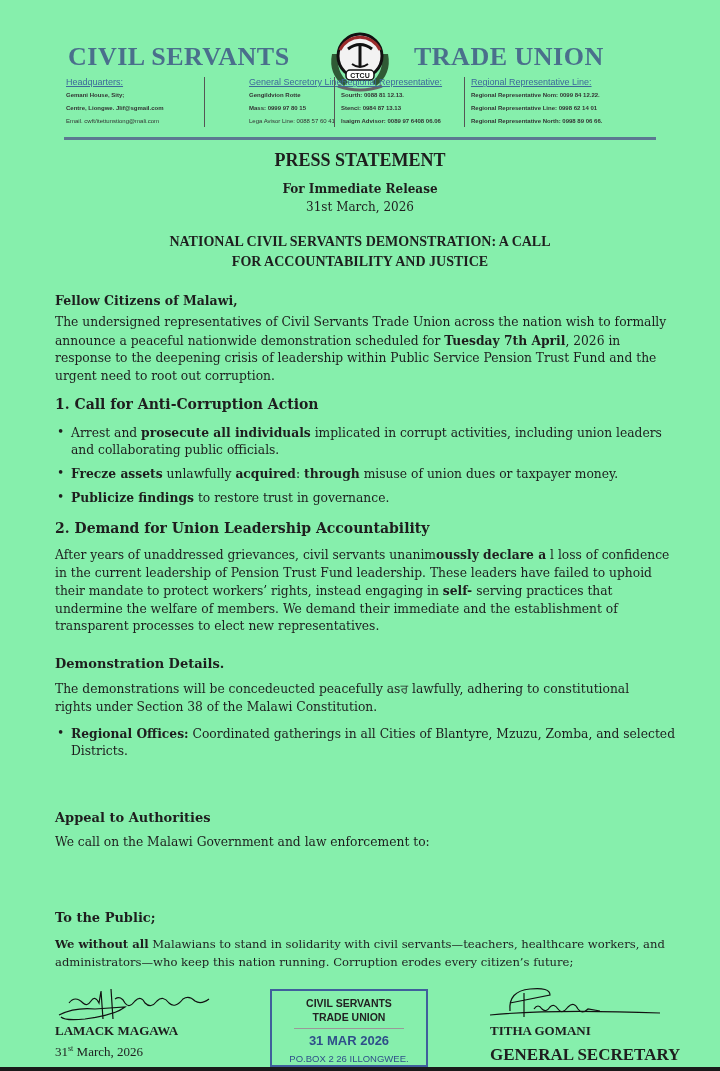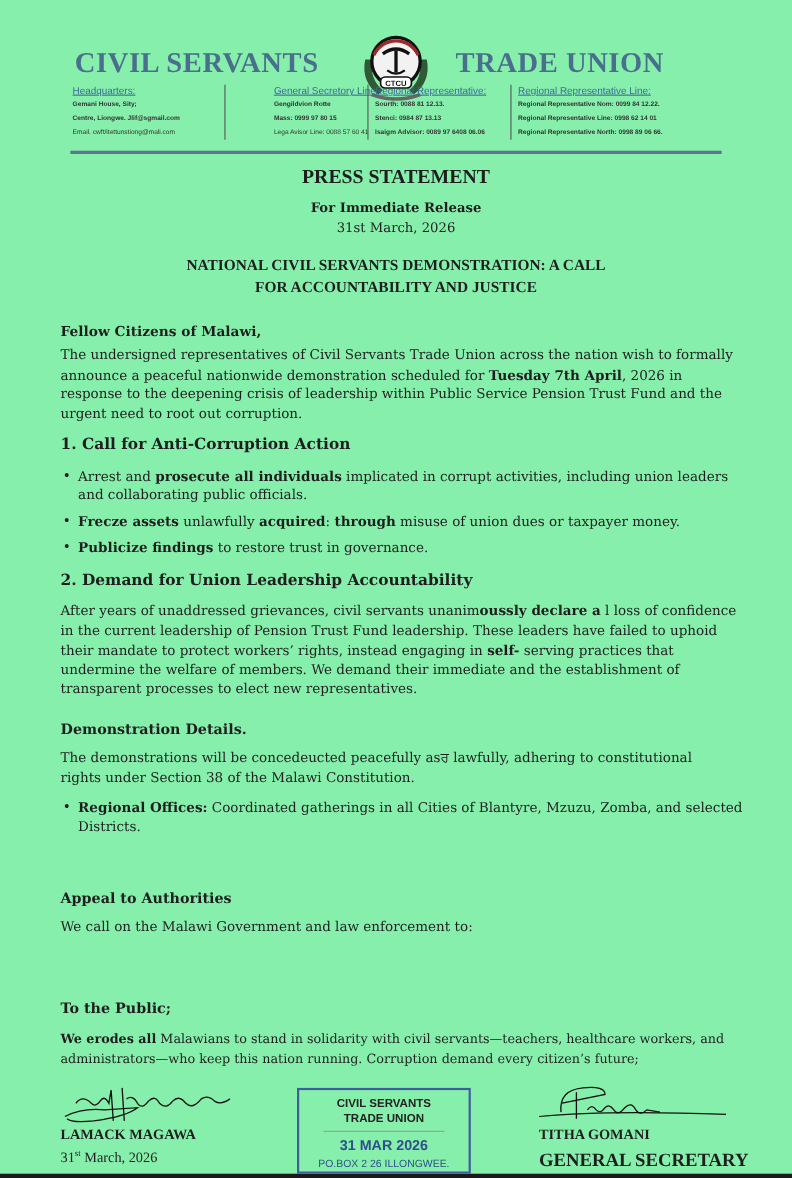--- a/index.html
+++ b/index.html
@@ -130,21 +130,21 @@
   <div class="h3" style="top:656px;">Demonstration Details.</div>
   <div class="body" style="top:681px; width:610px;">The demonstrations will be concedeucted peacefully asਰ lawfully, adhering to constitutional rights under Section 38 of the Malawi Constitution.</div>
   <ul class="blist" style="top:725px; width:625px;">
     <li><b>Regional Offices:</b><span> Coordinated gatherings in all Cities of Blantyre, Mzuzu, Zomba, and selected Districts.</span></li>
   </ul>
 
   <div class="h3" style="top:810px;">Appeal to Authorities</div>
   <div class="body" style="top:834px;">We call on the Malawi Government and law enforcement to:</div>
 
   <div class="h3" style="top:910px;">To the Public;</div>
-  <div class="body" style="top:936px; width:625px; font-size:11.6px;"><b>We erodes all</b><span> Malawians to stand in solidarity with civil servants—teachers, healthcare workers, and administrators—who keep this nation running. Corruption demand every citizen’s future;</span></div>
+  <div class="body" style="top:936px; width:625px; font-size:11.6px;"><b>We without all</b><span> Malawians to stand in solidarity with civil servants—teachers, healthcare workers, and administrators—who keep this nation running. Corruption erodes every citizen’s future;</span></div>
 
   <div class="sig-left">
     <svg class="scribble" width="160" height="38" viewBox="0 0 160 38">
       <path d="M4 30 Q20 22 40 24 L70 22 Q60 30 30 34 Q10 36 6 32" fill="none" stroke="#111" stroke-width="1.2"></path>
       <path d="M14 18 Q20 10 28 18 Q32 22 36 16 Q40 10 44 18 L46 6 L48 34" fill="none" stroke="#111" stroke-width="1.2"></path>
       <path d="M56 4 L58 34 M60 14 Q66 10 70 18 Q74 24 80 16 Q86 10 90 18 Q96 24 102 16 Q108 10 114 18 Q120 24 128 14 Q134 10 140 16 Q146 20 154 14" fill="none" stroke="#111" stroke-width="1.2"></path>
     </svg>
     <div class="sig-name">LAMACK MAGAWA</div>
     <div class="sig-date"><span>31</span><sup style="font-size:8px">st</sup><span> March, 2026</span></div>
   </div>

